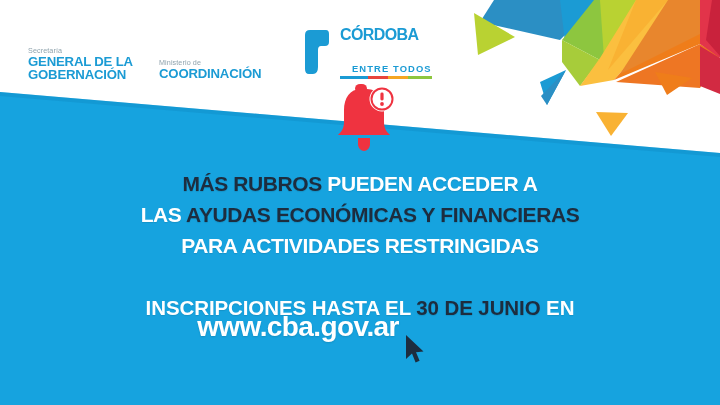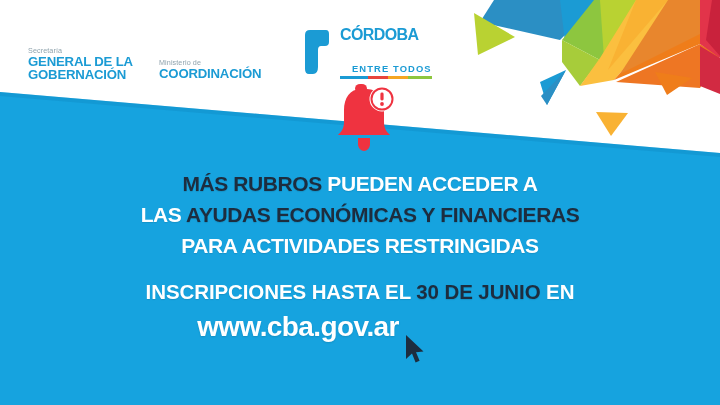--- a/index.html
+++ b/index.html
@@ -139,21 +139,21 @@
     line-height: 31px;
     white-space: nowrap;
     text-shadow: 0 1px 1px rgba(0,0,0,0.10);
   }
   .w { color: #ffffff; }
   .d { color: #1d2d3f; }
 
   .sub-line {
     position: absolute;
     left: 0;
-    top: 280px;
+    top: 296px;
     width: 720px;
     text-align: center;
     font-weight: bold;
     font-size: 20.5px;
     letter-spacing: -0.1px;
     line-height: 24px;
     white-space: nowrap;
     z-index: 15;
     text-shadow: 0 1px 1px rgba(0,0,0,0.10);
   }

